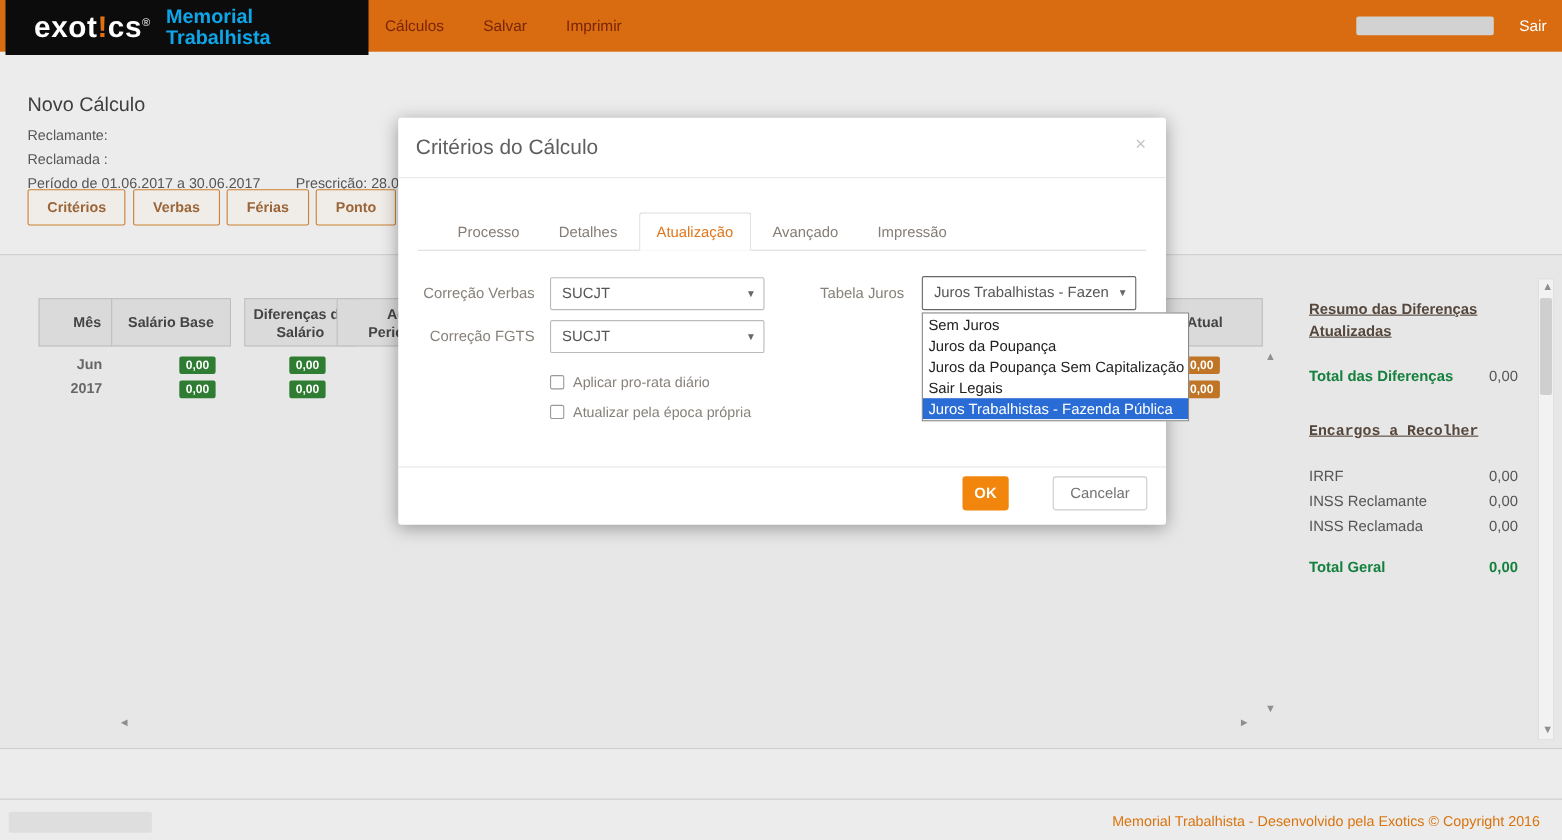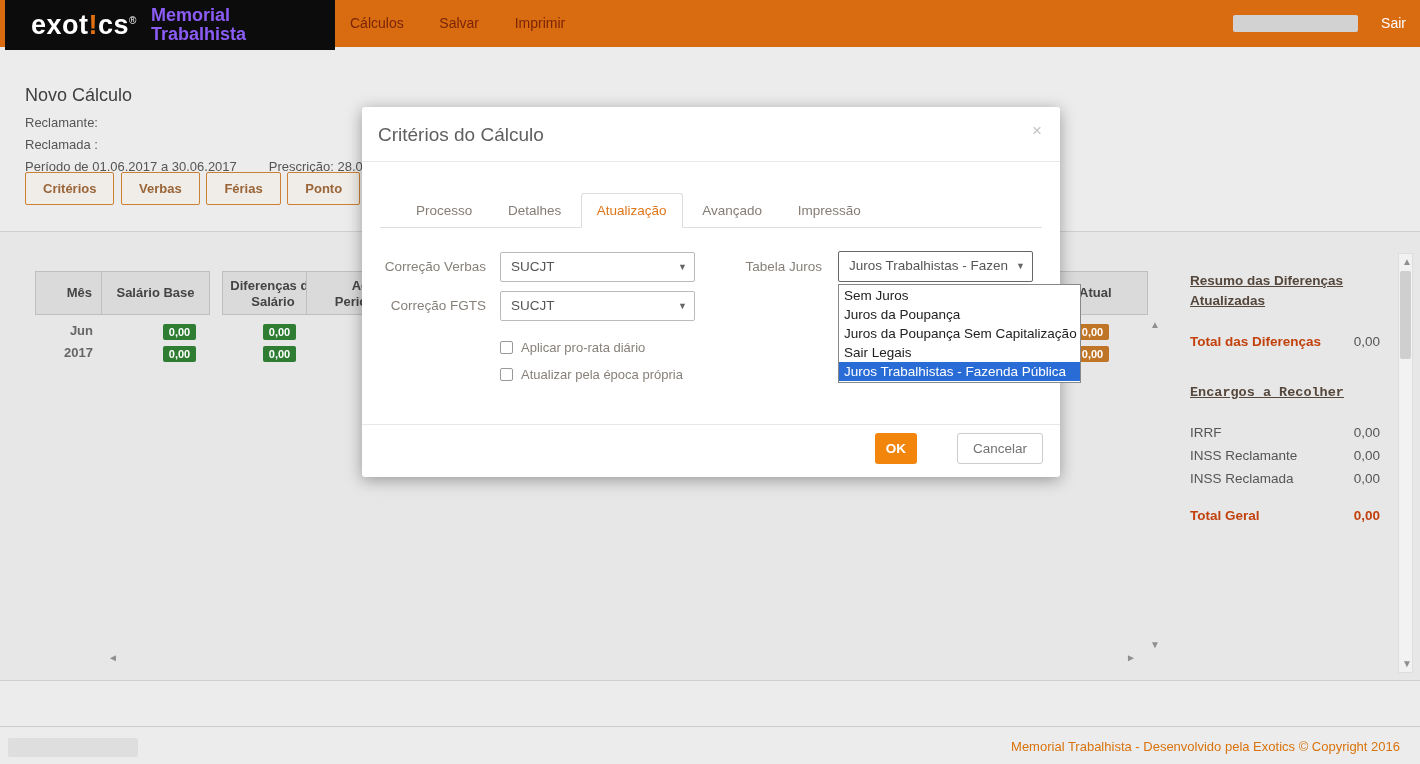--- a/index.html
+++ b/index.html
@@ -12,21 +12,21 @@
     font-size:13px;
     color:#555;
   }
   
   .topbar { position:absolute; left:0; top:0; width:1420px; height:47px; background:#d96b10; z-index:10; }
   .logo-box { position:absolute; left:5px; top:0; width:330px; height:50px; background:#0c0c0c;
               display:flex; align-items:center; padding-left:26px; z-index:11; cursor:pointer; }
   .brand { color:#fff; font-size:27px; font-weight:bold; letter-spacing:0.5px; }
   .brand .bang { color:#e07012; }
   .brand sup { font-size:10px; color:#fff; font-weight:normal; }
-  .product { color:#8b5cf6; font-size:18px; line-height:1.08; margin-left:14px; font-weight:bold; }
+  .product { color:#0ea5e9; font-size:18px; line-height:1.08; margin-left:14px; font-weight:bold; }
   .topnav { position:absolute; left:350px; top:0; height:47px; line-height:47px; z-index:12; }
   .topnav a { display:inline-block; margin-right:32px; color:#7a2508; font-size:14px; text-decoration:none; cursor:pointer; }
   .topbar-search { position:absolute; right:62px; top:15px; width:125px; height:17px; background:#d2d2d2;
                    border:none; border-radius:2px; z-index:12; }
   .sair { position:absolute; right:14px; top:0; line-height:47px; color:#fff; font-size:14px; text-decoration:none; z-index:12; cursor:pointer; }
 
   
   .page-head { position:absolute; left:25px; top:85px; }
   .page-title { font-size:18px; color:#3f3f3f; font-weight:normal; margin-bottom:9px; }
   .page-line { font-size:13px; color:#555; margin-bottom:7px; }
@@ -56,21 +56,21 @@
   .vsb-inner { position:absolute; left:1148px; top:87px; width:13px; height:332px; }
   .vsb-outer { position:absolute; left:1398px; top:21px; width:15px; height:420px; background:#f2f2f2; border:1px solid #dedede; }
   .vsb-outer .thumb { position:absolute; left:1px; top:17px; width:11px; height:88px; background:#cfcfcf; border-radius:2px; }
   .hsb { position:absolute; left:108px; top:418px; width:1040px; height:14px; }
   .sb-arrow { position:absolute; color:#8f8f8f; font-size:10px; line-height:12px; cursor:pointer; }
 
   
   .summary { position:absolute; left:1190px; top:39px; width:190px; font-size:13.5px; }
   .sum-title { font-weight:bold; color:#55473c; text-decoration:underline; line-height:1.5; width:160px; }
   .sum-row { display:flex; justify-content:space-between; color:#555; margin-top:8px; }
-  .sum-row .lab.bold, .sum-row .val.bold { font-weight:bold; color:#c2410c; }
+  .sum-row .lab.bold, .sum-row .val.bold { font-weight:bold; color:#15803d; }
   .mt22 { margin-top:22px; } .mt38 { margin-top:34px;font-family:Liberation Mono, monospace; }
 
   
   .footer { position:absolute; left:0; top:726px; width:1420px; height:38px; border-top:1px solid #cccccc; }
   .footer-text { position:absolute; right:20px; top:12px; color:#d9730d; font-size:13px; }
   .footer-chip { position:absolute; left:8px; top:11px; width:130px; height:19px; background:#dedede; border-radius:2px; }
 
   
   .modal { position:absolute; left:362px; top:107px; width:698px; height:370px; background:#fff;
            border-radius:3px; box-shadow:0 3px 16px rgba(0,0,0,0.35); z-index:50; }

